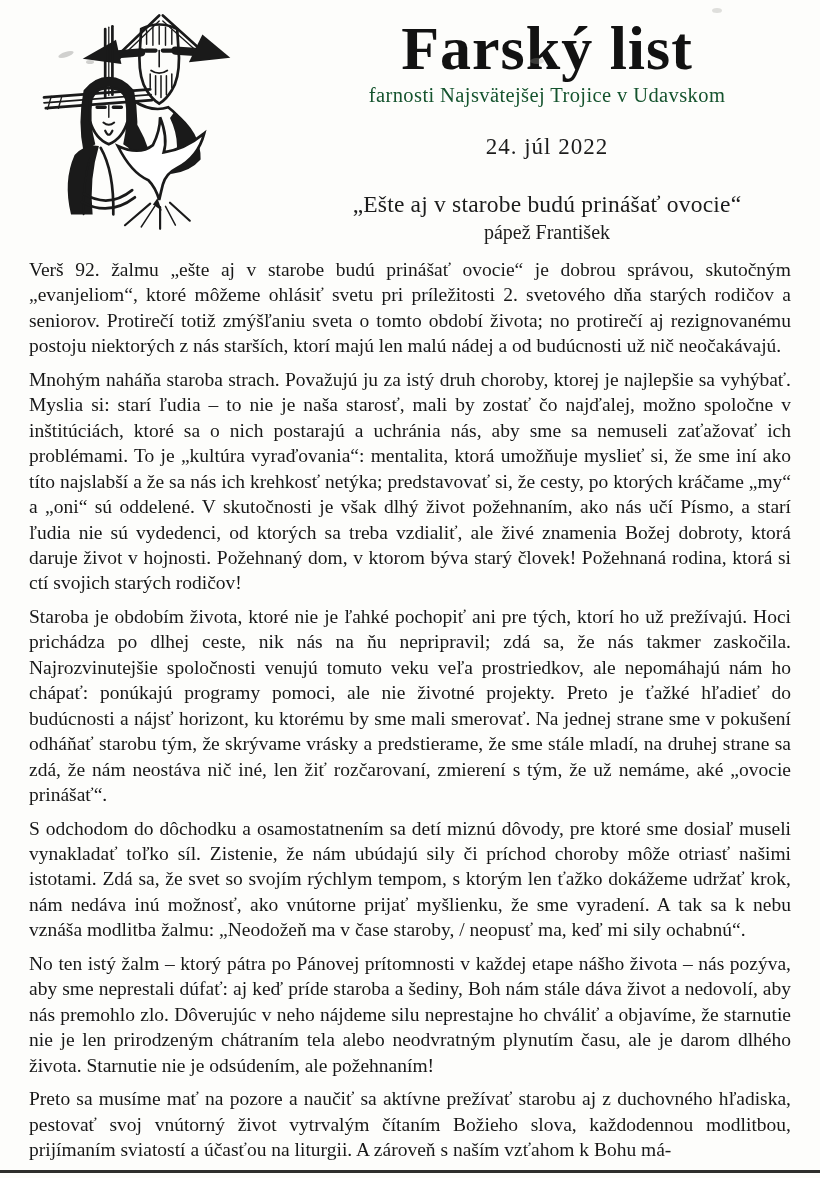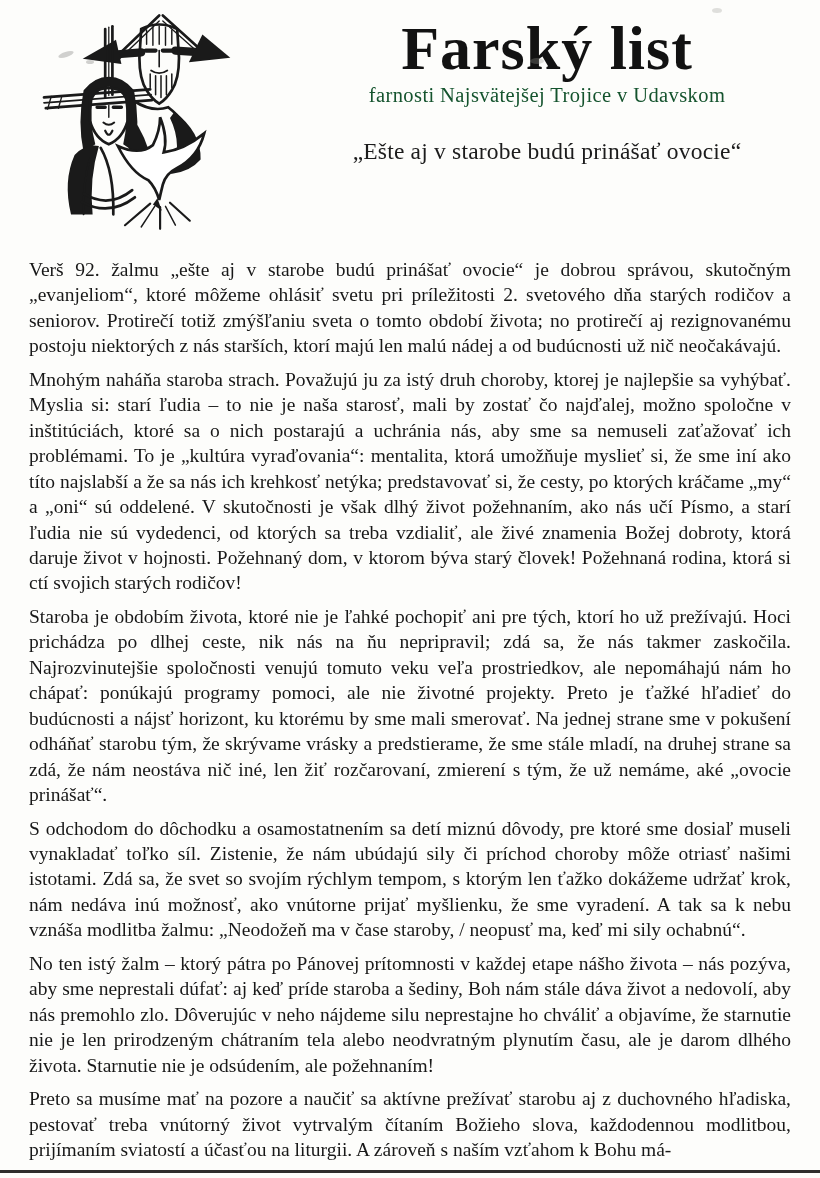--- a/index.html
+++ b/index.html
@@ -123,27 +123,29 @@
           <path d="M149 218 L149 242" stroke-width="2.4"></path>
           <path d="M155 217 L166 238" stroke-width="1.6"></path>
           <path d="M160 213 L182 233" stroke-width="2.4"></path>
         </g>
       </svg>
     </div>
 
     <div class="mast-text">
       <h1 class="nl-title">Farský list</h1>
       <div class="nl-subtitle">farnosti Najsvätejšej Trojice v Udavskom</div>
+      <div class="nl-date">24. júl 2022</div>
       <div class="nl-quote">„Ešte aj v starobe budú prinášať ovocie“</div>
+      <div class="nl-quote-author">pápež František</div>
     </div>
   </header>
 
   <main class="article">
     <p>Verš 92. žalmu „ešte aj v starobe budú prinášať ovocie“ je dobrou správou, skutočným „evanjeliom“, ktoré môžeme ohlásiť svetu pri príležitosti 2. svetového dňa starých rodičov a seniorov. Protirečí totiž zmýšľaniu sveta o tomto období života; no protirečí aj rezignovanému postoju niektorých z nás starších, ktorí majú len malú nádej a od budúcnosti už nič neočakávajú.</p>
     <p>Mnohým naháňa staroba strach. Považujú ju za istý druh choroby, ktorej je najlepšie sa vyhýbať. Myslia si: starí ľudia – to nie je naša starosť, mali by zostať čo najďalej, možno spoločne v inštitúciách, ktoré sa o nich postarajú a uchránia nás, aby sme sa nemuseli zaťažovať ich problémami. To je „kultúra vyraďovania“: mentalita, ktorá umožňuje myslieť si, že sme iní ako títo najslabší a že sa nás ich krehkosť netýka; predstavovať si, že cesty, po ktorých kráčame „my“ a „oni“ sú oddelené. V skutočnosti je však dlhý život požehnaním, ako nás učí Písmo, a starí ľudia nie sú vydedenci, od ktorých sa treba vzdialiť, ale živé znamenia Božej dobroty, ktorá daruje život v hojnosti. Požehnaný dom, v ktorom býva starý človek! Požehnaná rodina, ktorá si ctí svojich starých rodičov!</p>
     <p>Staroba je obdobím života, ktoré nie je ľahké pochopiť ani pre tých, ktorí ho už prežívajú. Hoci prichádza po dlhej ceste, nik nás na ňu nepripravil; zdá sa, že nás takmer zaskočila. Najrozvinutejšie spoločnosti venujú tomuto veku veľa prostriedkov, ale nepomáhajú nám ho chápať: ponúkajú programy pomoci, ale nie životné projekty. Preto je ťažké hľadieť do budúcnosti a nájsť horizont, ku ktorému by sme mali smerovať. Na jednej strane sme v pokušení odháňať starobu tým, že skrývame vrásky a predstierame, že sme stále mladí, na druhej strane sa zdá, že nám neostáva nič iné, len žiť rozčarovaní, zmierení s tým, že už nemáme, aké „ovocie prinášať“.</p>
     <p>S odchodom do dôchodku a osamostatnením sa detí miznú dôvody, pre ktoré sme dosiaľ museli vynakladať toľko síl. Zistenie, že nám ubúdajú sily či príchod choroby môže otriasť našimi istotami. Zdá sa, že svet so svojím rýchlym tempom, s ktorým len ťažko dokážeme udržať krok, nám nedáva inú možnosť, ako vnútorne prijať myšlienku, že sme vyradení. A tak sa k nebu vznáša modlitba žalmu: „Neodožeň ma v čase staroby, / neopusť ma, keď mi sily ochabnú“.</p>
     <p>No ten istý žalm – ktorý pátra po Pánovej prítomnosti v každej etape nášho života – nás pozýva, aby sme neprestali dúfať: aj keď príde staroba a šediny, Boh nám stále dáva život a nedovolí, aby nás premohlo zlo. Dôverujúc v neho nájdeme silu neprestajne ho chváliť a objavíme, že starnutie nie je len prirodzeným chátraním tela alebo neodvratným plynutím času, ale je darom dlhého života. Starnutie nie je odsúdením, ale požehnaním!</p>
-    <p>Preto sa musíme mať na pozore a naučiť sa aktívne prežívať starobu aj z duchovného hľadiska, pestovať treba vnútorný život vytrvalým čítaním Božieho slova, každodennou modlitbou, prijímaním sviatostí a účasťou na liturgii. A zároveň s naším vzťahom k Bohu má-</p>
+    <p>Preto sa musíme mať na pozore a naučiť sa aktívne prežívať starobu aj z duchovného hľadiska, pestovať svoj vnútorný život vytrvalým čítaním Božieho slova, každodennou modlitbou, prijímaním sviatostí a účasťou na liturgii. A zároveň s naším vzťahom k Bohu má-</p>
   </main>
 
   <div class="bottom-rule"></div>
 </div>
 
 </body></html>

